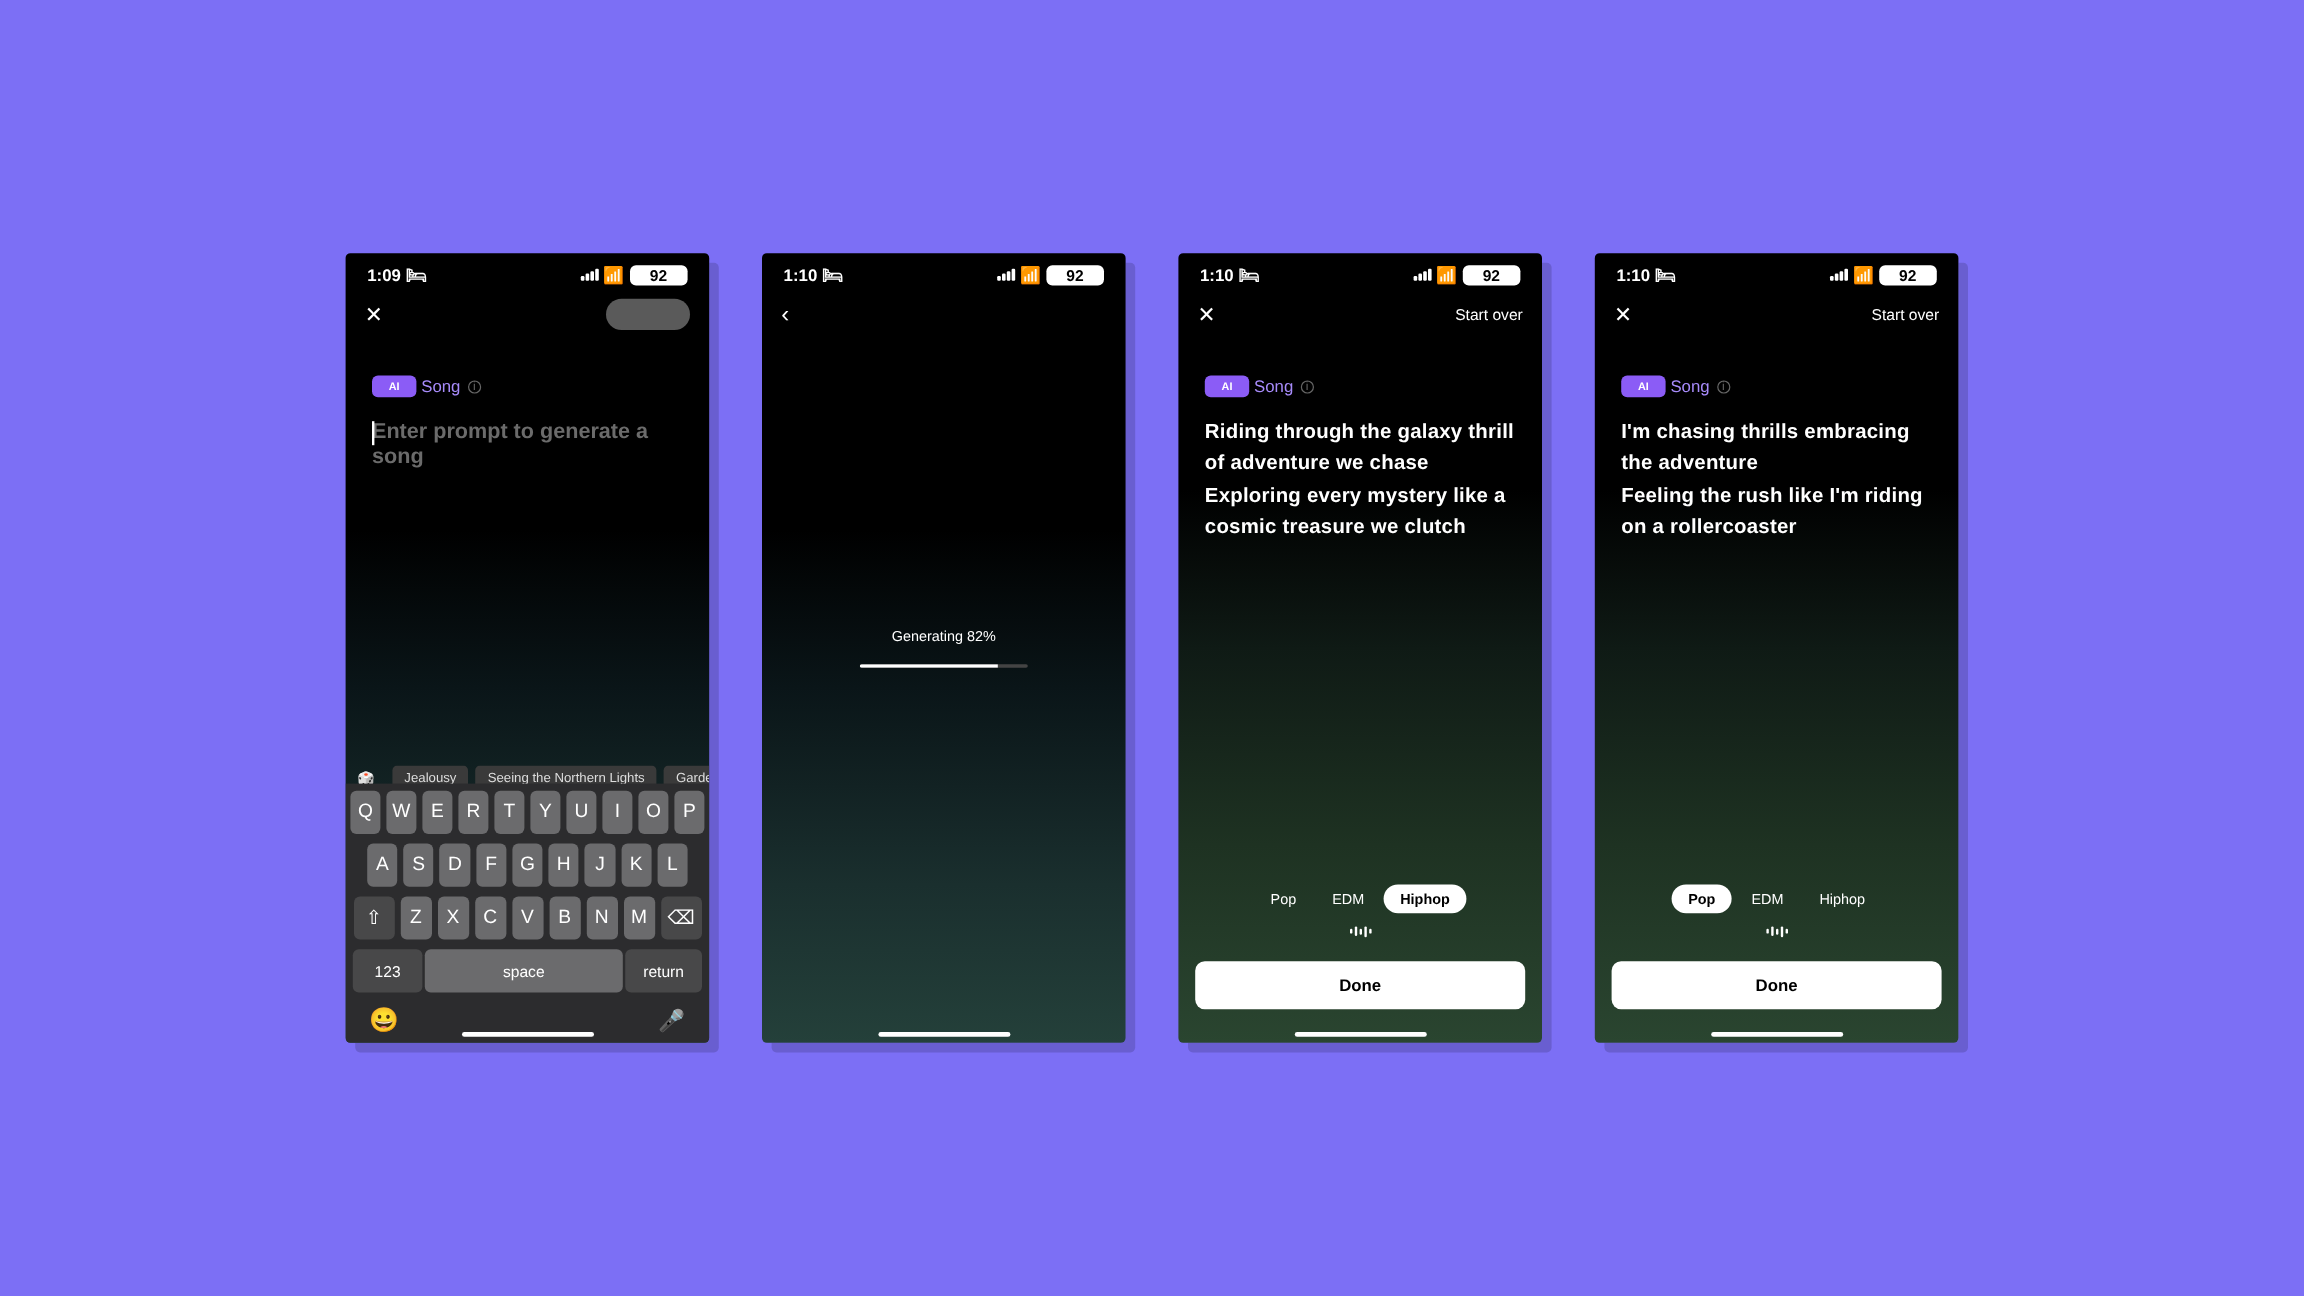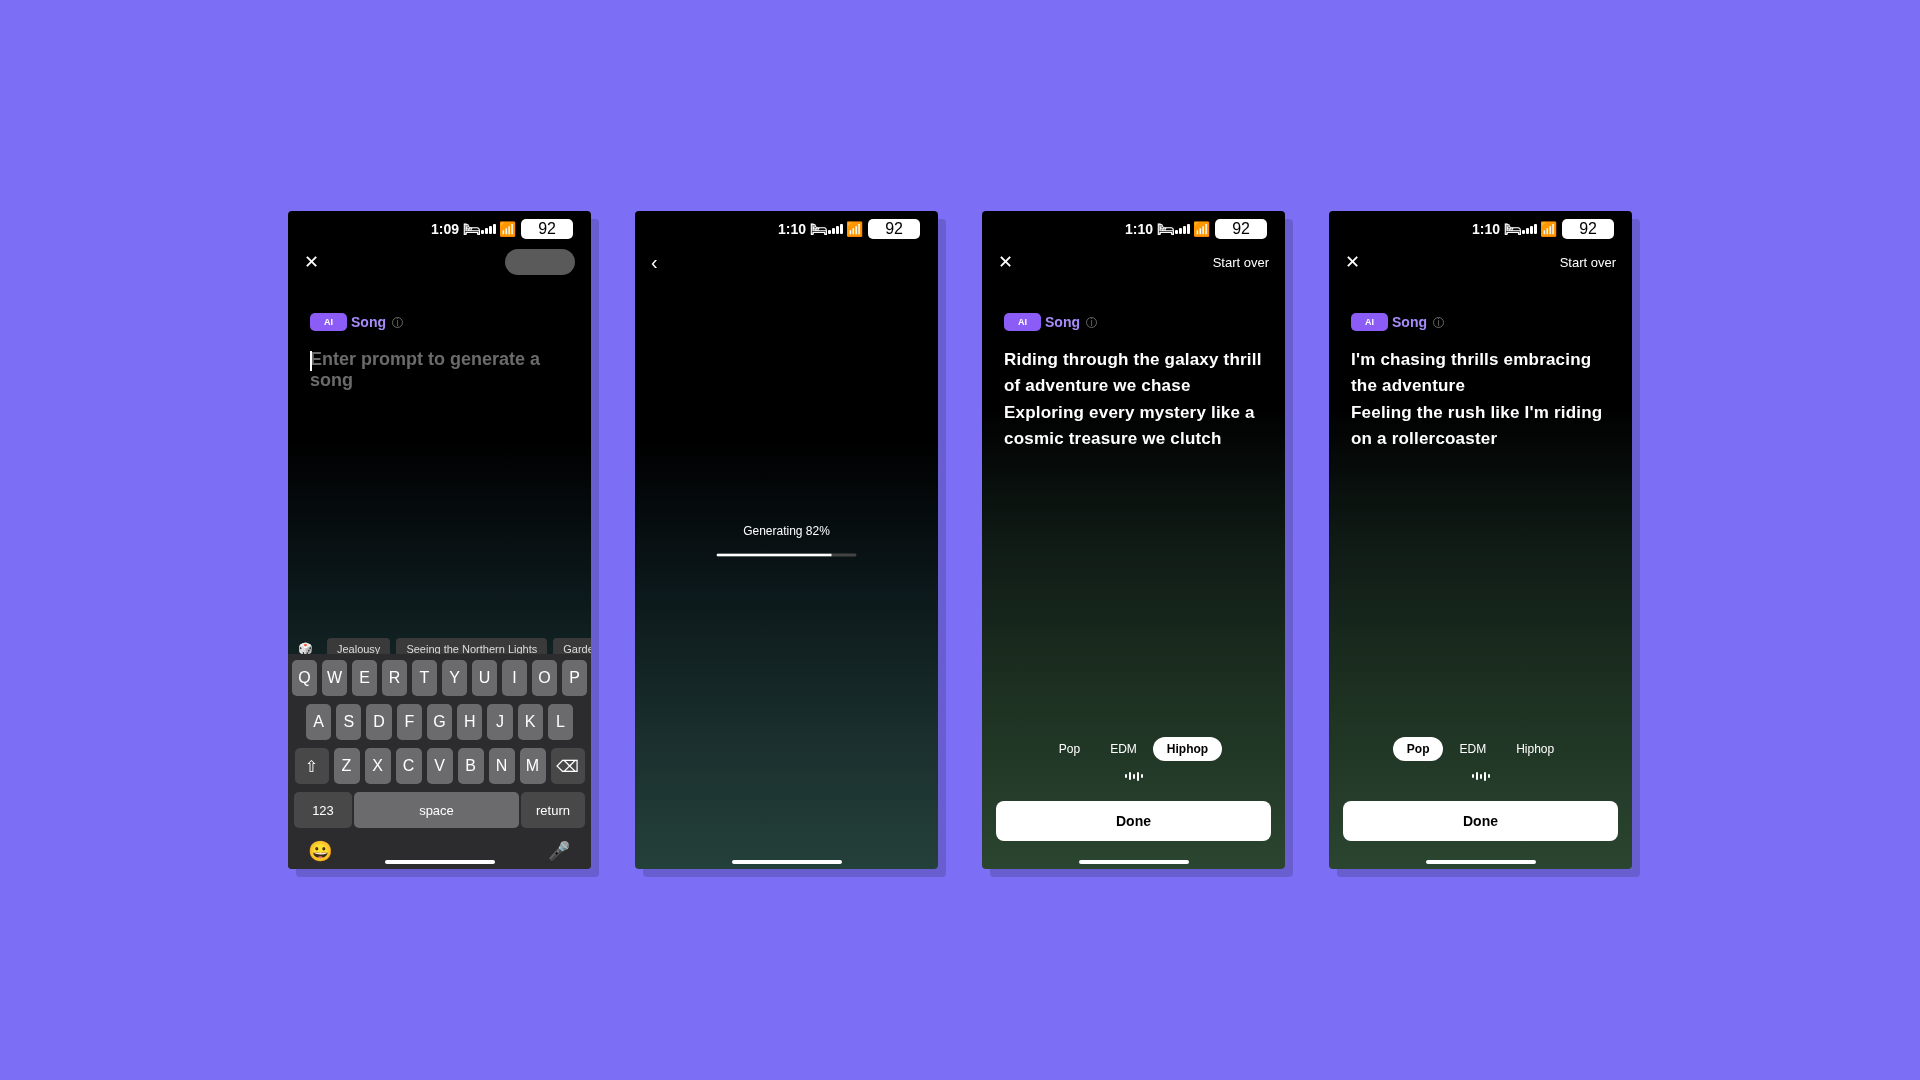--- a/index.html
+++ b/index.html
@@ -1,30 +1,30 @@
 <!DOCTYPE html>
 <html><head>
 <meta charset="utf-8">
 <style>
 *{margin:0;padding:0;box-sizing:border-box;font-family:-apple-system,BlinkMacSystemFont,'Segoe UI',sans-serif}
 body{background:#7c6ff5;width:1920px;height:1080px;display:flex;align-items:center;justify-content:center;gap:44px}
 .phone{width:303px;height:658px;background:linear-gradient(180deg,#000 0%,#000 35%,#0a1518 55%,#1a2f2e 80%,#24403a 100%);border-radius:4px;position:relative;overflow:hidden;box-shadow:8px 8px 0 rgba(0,0,0,0.15)}
 .phone.greenish{background:linear-gradient(180deg,#000 0%,#000 30%,#0f1a15 50%,#1e3222 75%,#2a4530 100%)}
-.status-bar{display:flex;justify-content:flex-end;align-items:center;padding:6px 18px 0;height:30px;color:#fff;font-size:14px;font-weight:600}
+.status-bar{display:flex;justify-content:space-between;align-items:center;padding:6px 18px 0;height:30px;color:#fff;font-size:14px;font-weight:600}
 .status-left{display:flex;align-items:center;gap:4px}
 .status-right{display:flex;align-items:center;gap:4px}
-.battery-badge{background:#fff;color:#000;border-radius:5px;padding:1px 17px;font-size:16px;font-weight:400}
+.battery-badge{background:#fff;color:#000;border-radius:5px;padding:1px 17px;font-size:13px;font-weight:700}
 .nav-bar{display:flex;justify-content:space-between;align-items:center;padding:12px 16px;height:42px}
 .close-x{color:#fff;font-size:18px;font-weight:300;cursor:pointer}
 .back-chev{color:#fff;font-size:20px;cursor:pointer}
 .nav-right-btn{background:#5a5a5a;width:70px;height:26px;border-radius:14px}
 .start-over{color:#fff;font-size:13px;font-weight:500;cursor:pointer}
 .ai-song{display:flex;align-items:center;gap:4px;padding:0 22px;margin-top:30px}
 .ai-badge{background:#8b5cf6;color:#fff;width:37px;height:18px;border-radius:5px;display:flex;align-items:center;justify-content:center;font-size:9px;font-weight:700}
-.song-text{color:#a78bfa;font-size:14px;font-weight:700}
+.song-text{color:#a78bfa;font-size:14px;font-weight:400}
 .info-circle{color:#666;font-size:10px;border:1px solid #666;border-radius:50%;width:11px;height:11px;display:flex;align-items:center;justify-content:center;margin-left:2px}
 .prompt-placeholder{color:#6b6b6b;font-size:18px;font-weight:600;padding:0 22px;margin-top:18px;position:relative}
 .caret{position:absolute;left:22px;top:2px;width:2px;height:20px;background:#fff}
 .generating{position:absolute;top:50%;left:50%;transform:translate(-50%,-50%);text-align:center;width:100%}
 .gen-text{color:#fff;font-size:12px;margin-bottom:16px}
 .progress-bar{width:140px;height:3px;background:#444;border-radius:2px;margin:0 auto;overflow:hidden}
 .progress-fill{height:100%;background:#fff;width:82%}
 .lyrics{color:#fff;font-size:17px;font-weight:600;line-height:1.55;padding:0 22px;margin-top:16px;letter-spacing:0.2px}
 .suggestions{position:absolute;bottom:209px;left:0;right:0;display:flex;align-items:center;gap:6px;padding:0 8px;overflow:hidden}
 .dice{color:#fff;font-size:12px;padding:0 2px;display:flex;align-items:center}

